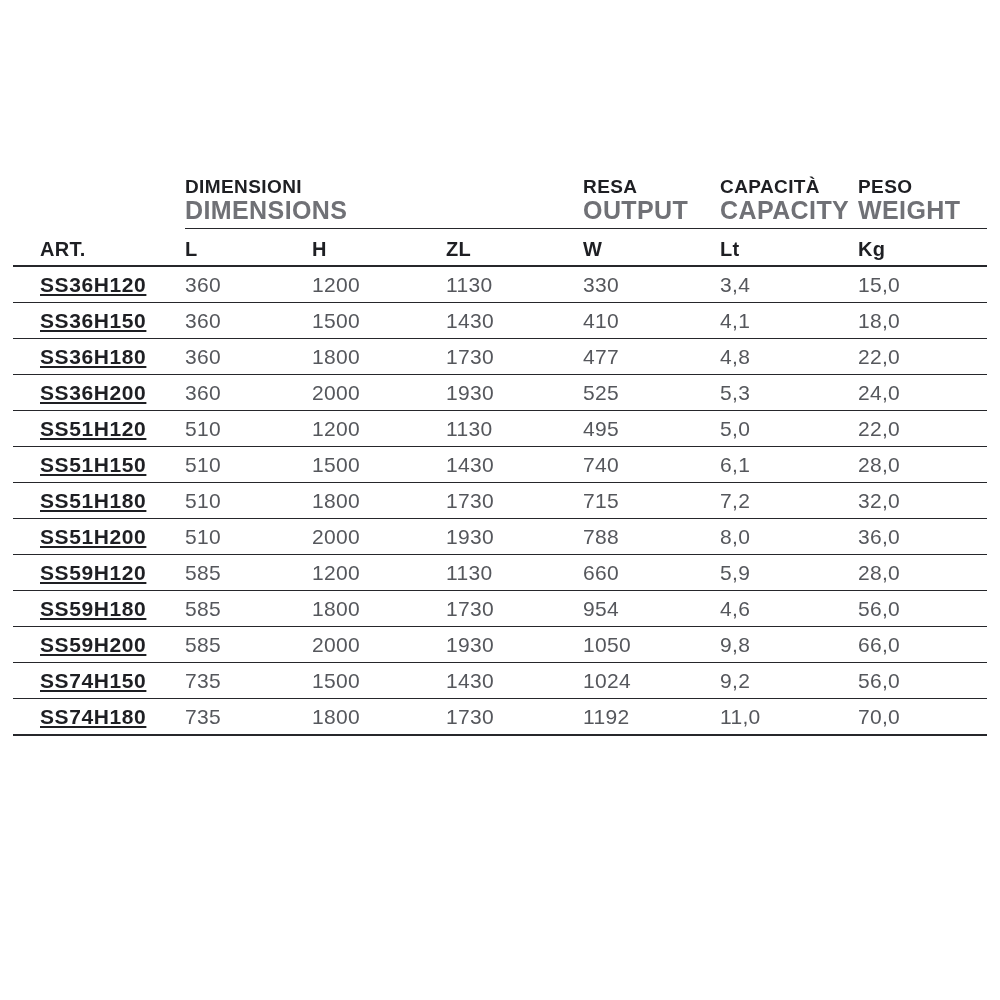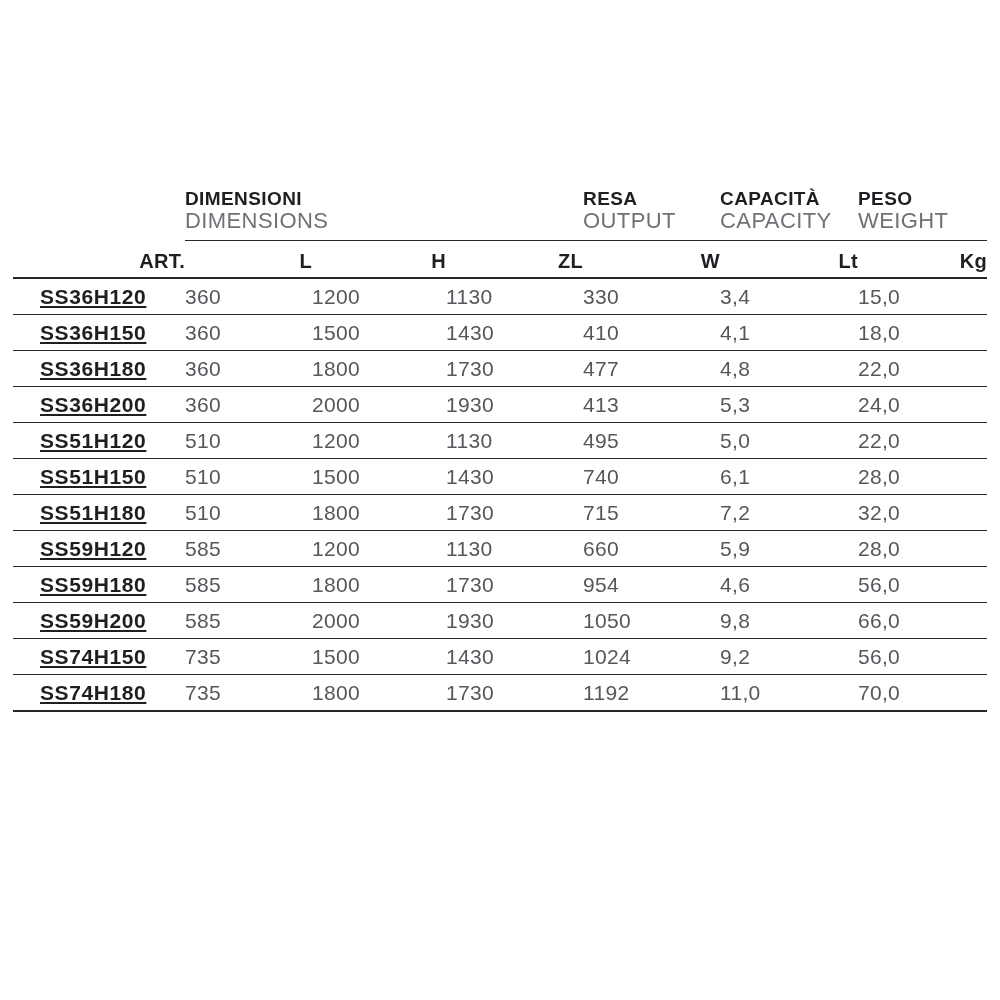--- a/index.html
+++ b/index.html
@@ -26,51 +26,50 @@
   .spec-table-wrap{
     position:absolute;
     left:13px;
     top:175px;
     width:974px;
   }
   table.spec{
     width:974px;
     border-collapse:collapse;
     table-layout:fixed;
-    margin-top:12px;
   }
   
   tr.group-row td{
     vertical-align:top;
     height:53px;
     padding:0;
   }
   tr.group-row td.grp{
     border-bottom:1.6px solid var(--rule);
   }
   .grp-it{
     font-size:19px;
     font-weight:700;
     letter-spacing:0.4px;
     color:var(--heading);
     line-height:1.05;
     padding-top:2px;
   }
   .grp-en{
-    font-size:22px;
-    font-weight:400;
+    font-size:25px;
+    font-weight:700;
     letter-spacing:0.4px;
     color:var(--subheading);
     line-height:1.1;
   }
   
   tr.colhead-row th{
     height:32px;
     padding:0 0 4px 0;
-    text-align:right;
+    text-align:left;
     vertical-align:bottom;
     font-size:20px;
     font-weight:700;
     letter-spacing:0.3px;
     color:var(--heading);
     border-bottom:2px solid var(--rule);
   }
   tr.colhead-row th.art{
     padding-left:27px;
   }
@@ -169,21 +168,21 @@
     <td>1730</td>
     <td>477</td>
     <td>4,8</td>
     <td>22,0</td>
   </tr>
           <tr>
     <td class="art">SS36H200</td>
     <td>360</td>
     <td>2000</td>
     <td>1930</td>
-    <td>413</td>
+    <td>525</td>
     <td>5,3</td>
     <td>24,0</td>
   </tr>
           <tr>
     <td class="art">SS51H120</td>
     <td>510</td>
     <td>1200</td>
     <td>1130</td>
     <td>495</td>
     <td>5,0</td>
@@ -199,20 +198,29 @@
     <td>28,0</td>
   </tr>
           <tr>
     <td class="art">SS51H180</td>
     <td>510</td>
     <td>1800</td>
     <td>1730</td>
     <td>715</td>
     <td>7,2</td>
     <td>32,0</td>
+  </tr>
+          <tr>
+    <td class="art">SS51H200</td>
+    <td>510</td>
+    <td>2000</td>
+    <td>1930</td>
+    <td>788</td>
+    <td>8,0</td>
+    <td>36,0</td>
   </tr>
           <tr>
     <td class="art">SS59H120</td>
     <td>585</td>
     <td>1200</td>
     <td>1130</td>
     <td>660</td>
     <td>5,9</td>
     <td>28,0</td>
   </tr>

